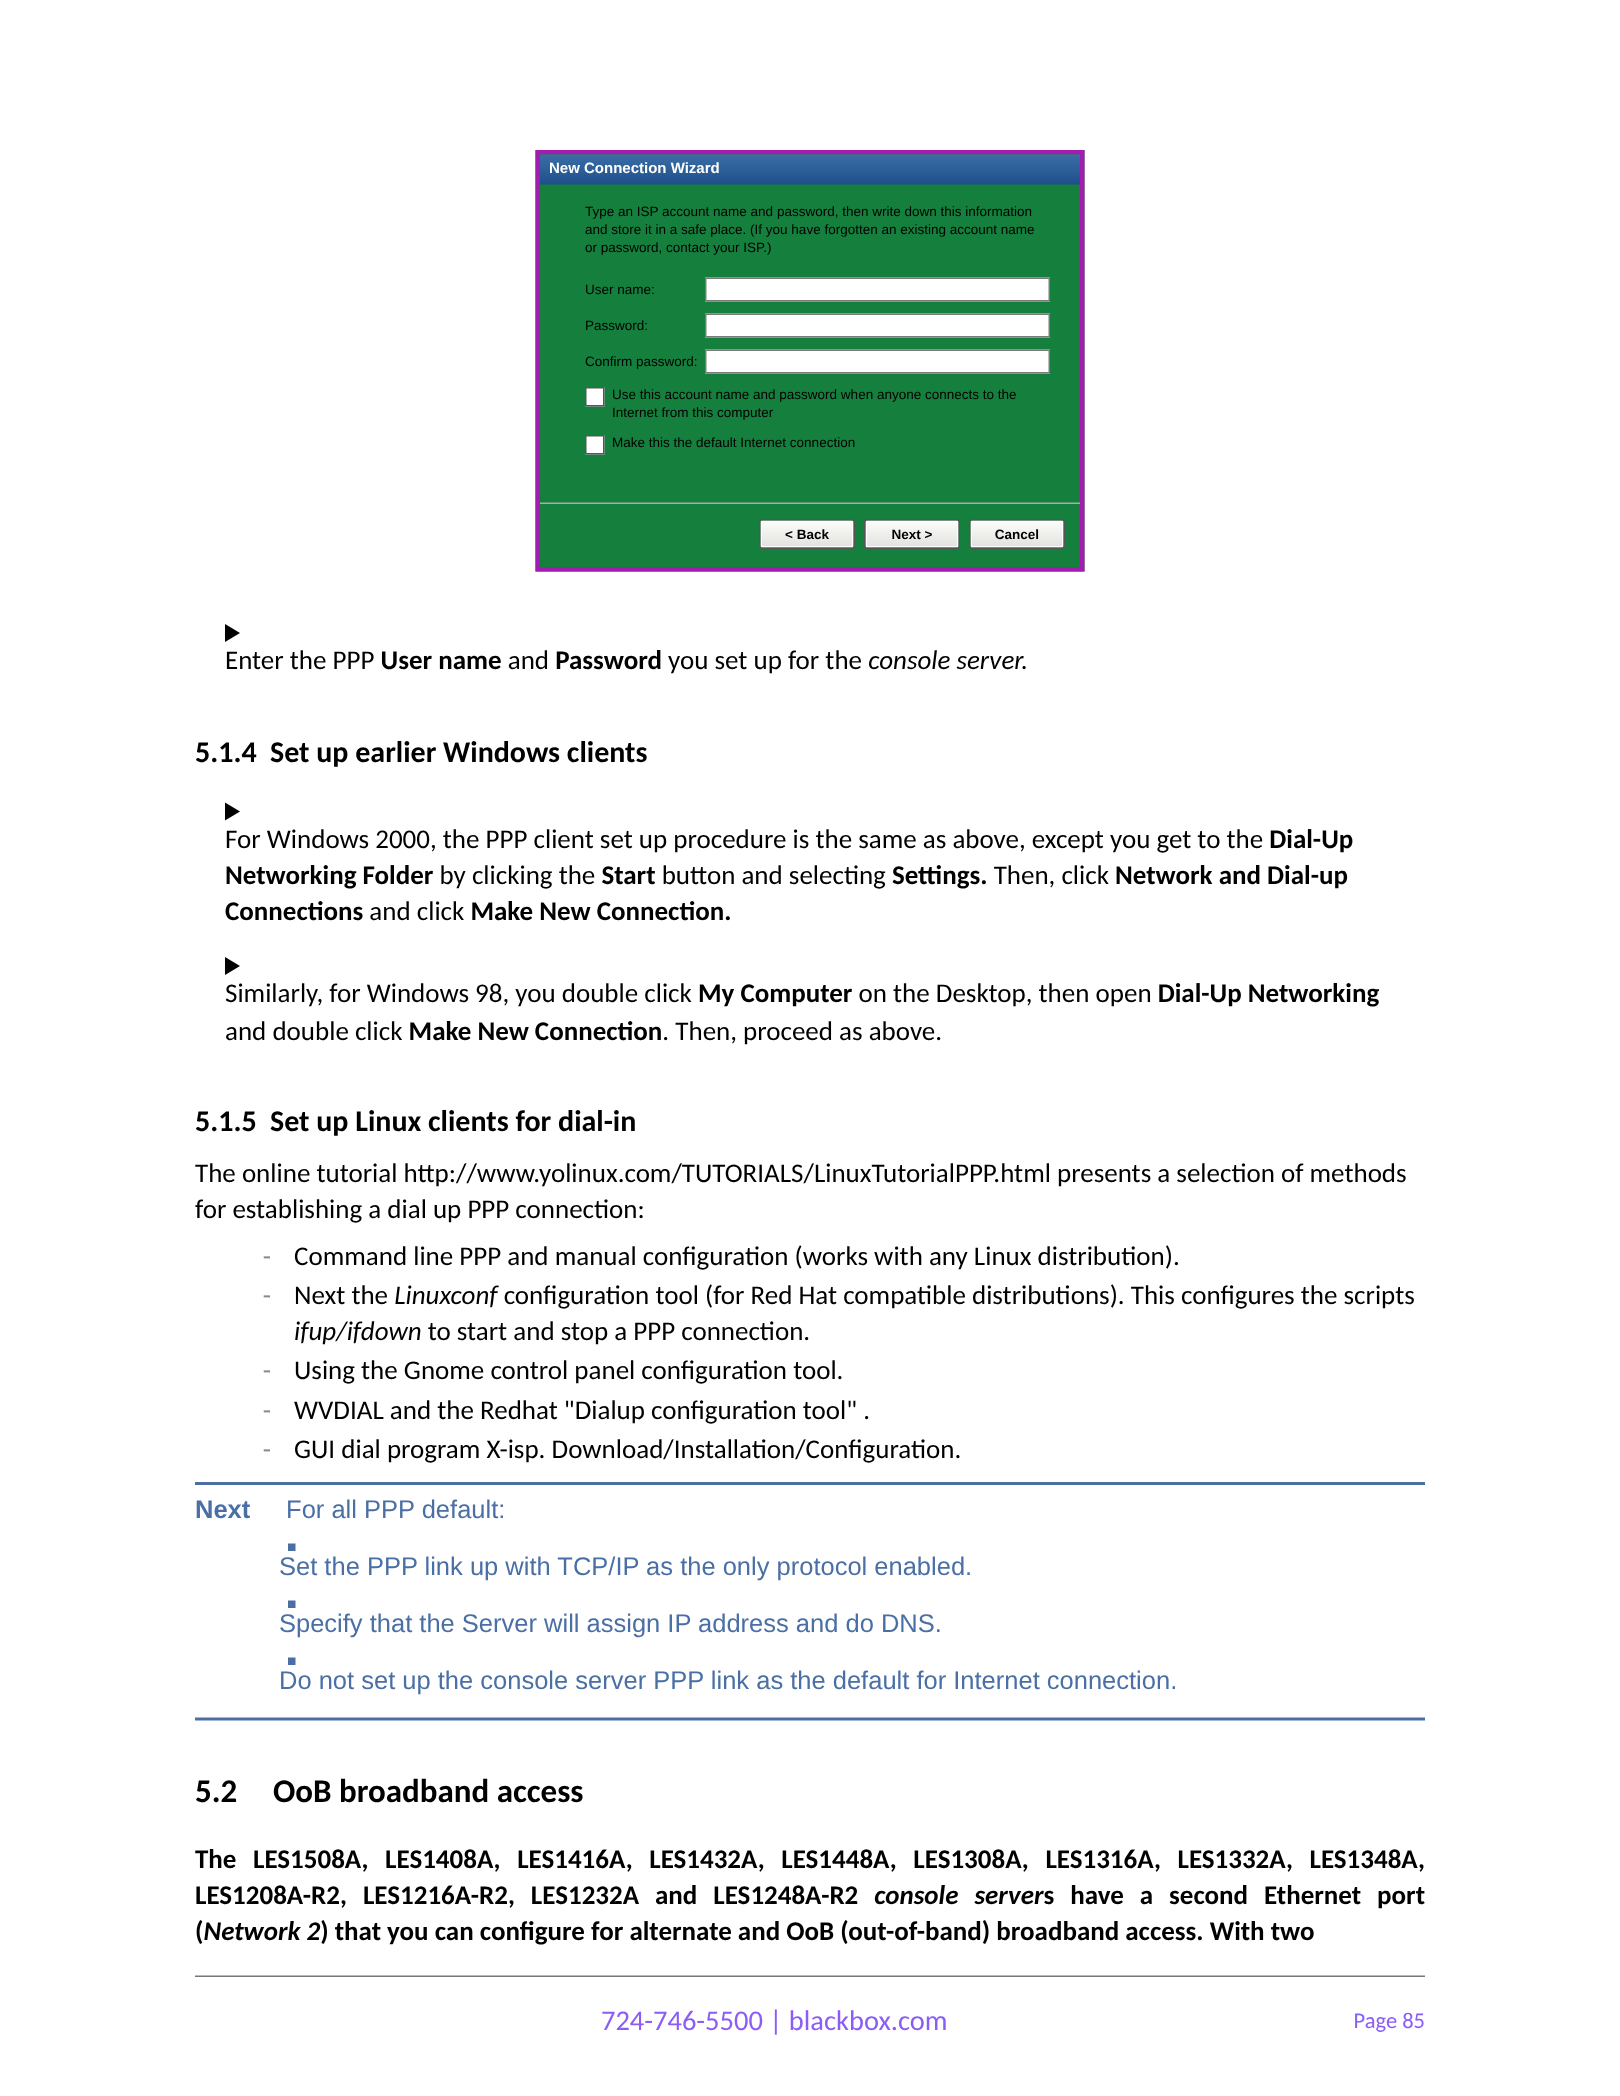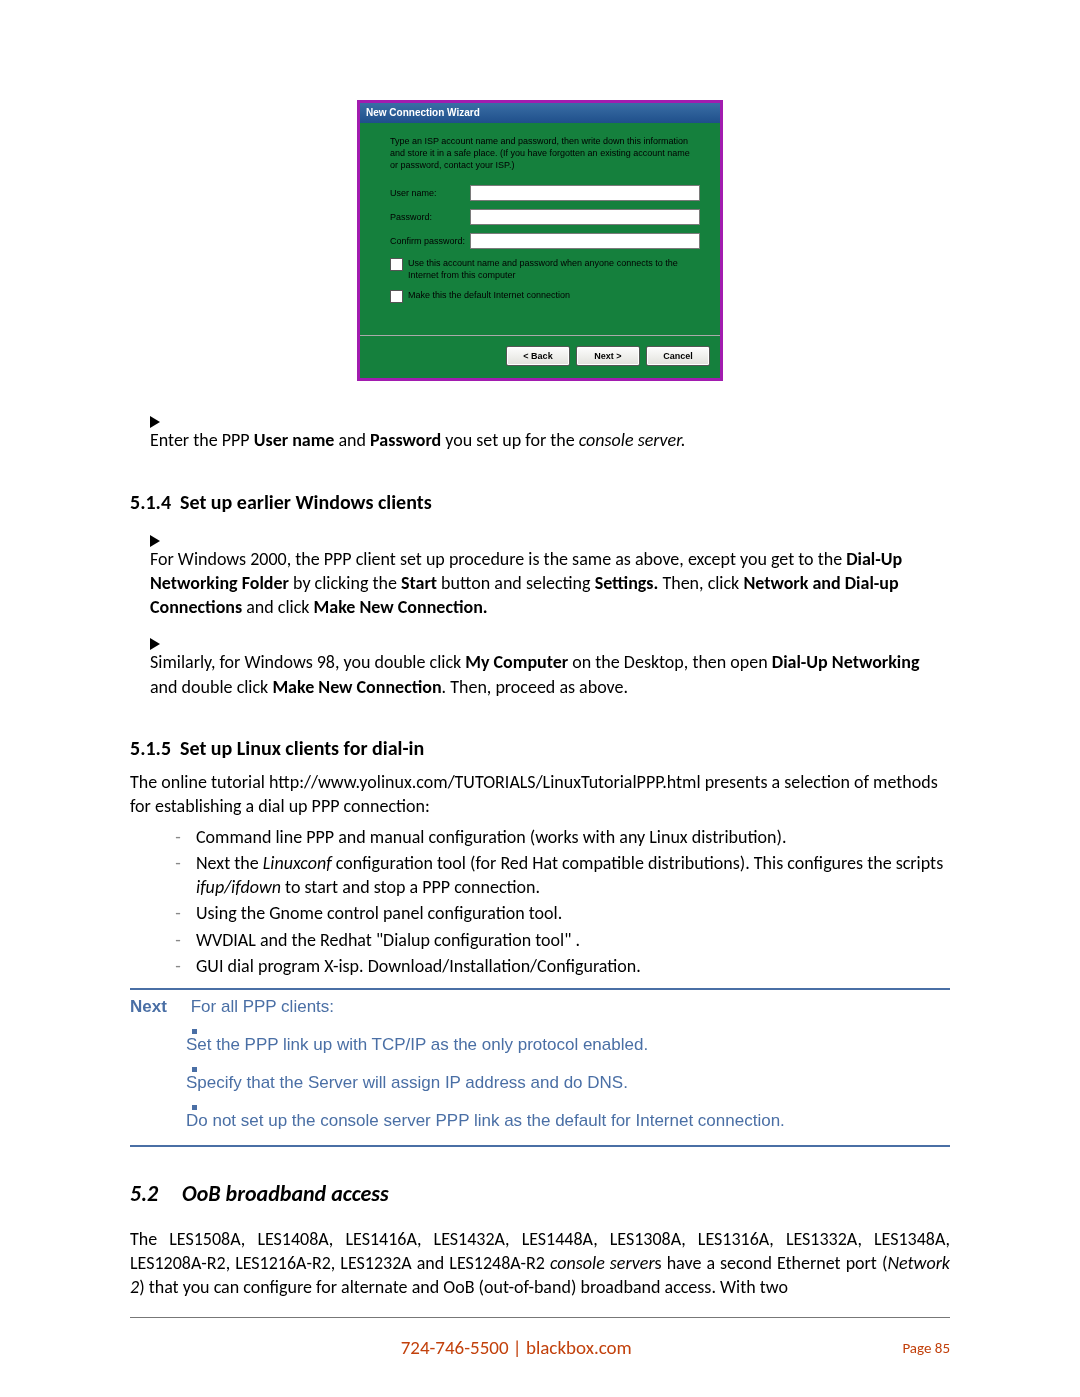--- a/index.html
+++ b/index.html
@@ -174,35 +174,34 @@
     align-items: flex-start;
     flex-direction: column;
   }
   .note-block .nlist .sq {
     width: 5px; height:5px; background:#4a6fa5; margin: 8px 14px 0 6px; flex:0 0 5px;
   }
   h2.hsection {
     font-size: 22px;
     font-weight: bold;
     margin: 32px 0 14px 0;
-    font-style: italic;
   }
   h2.hsection .snum { display:inline-block; width:52px; }
-  .justify { text-align: justify; }
+  .justify { text-align: justify; font-weight: bold; }
   .hr-bottom {
     position: absolute;
     left: 130px; right: 130px; bottom: 70px;
     border: none; border-top: 1px solid #777;
   }
   .footer-line {
     position:absolute;
     left:130px; right:130px; bottom: 36px;
     display:flex;
     font-size: 18px;
-    color:#c2410c;
+    color:#8b5cf6;
   }
   .footer-line .center { flex:1; text-align:center; font-size:19px; }
   .footer-line .right { font-size:15px; margin-top:3px; }
 </style>
 </head>
 <body>
 
 <div class="page">
 
   <div class="wizard-wrap">
@@ -287,21 +286,21 @@
       </div>
     <div class="drow">
         <span class="dmark">-</span>
         <span>GUI dial program X-isp. Download/Installation/Configuration.</span>
       </div>
   </div>
 
   <div class="note-block">
     <div>
       <span class="note-label">Next</span>
-      <span>For all PPP clients:</span>
+      <span>For all PPP default:</span>
     </div>
     <div class="nlist">
       <div class="nrow">
           <div class="sq"></div>
           <span>Set the PPP link up with TCP/IP as the only protocol enabled.</span>
         </div>
       <div class="nrow">
           <div class="sq"></div>
           <span>Specify that the Server will assign IP address and do DNS.</span>
         </div>

